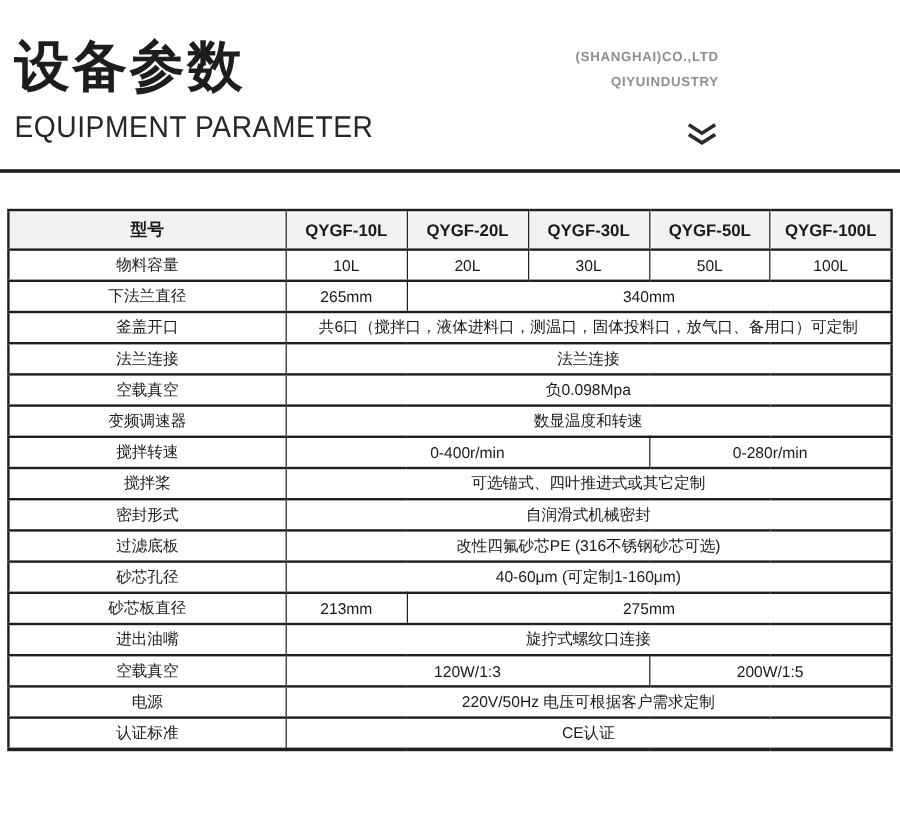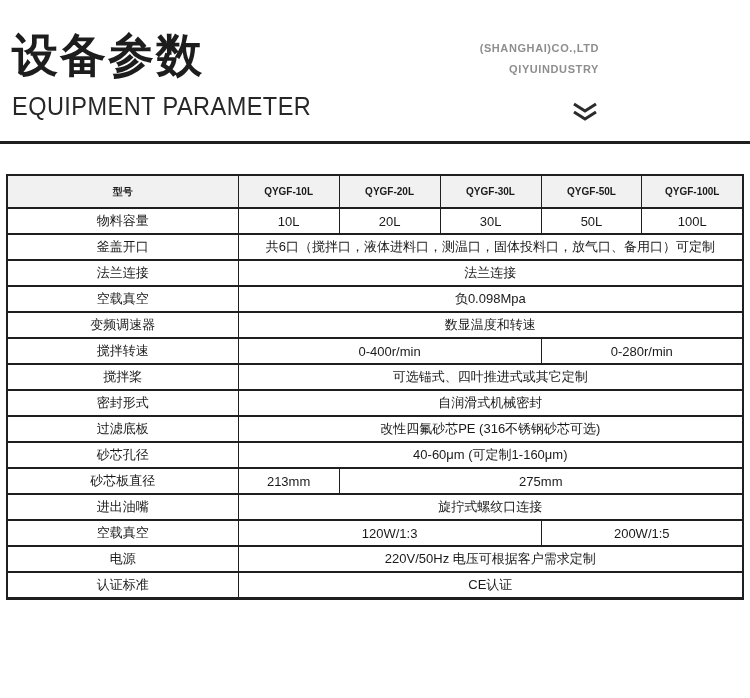--- a/index.html
+++ b/index.html
@@ -48,21 +48,21 @@
     border-width: 2px 1px;
     text-align: center;
     vertical-align: middle;
     padding: 0 4px;
     overflow: hidden;
     white-space: nowrap;
   }
   thead th {
     background: #f1f1f1;
     height: 31px;
-    font-size: 10px;
+    font-size: 14px;
     font-weight: bold;
     color: #1a1a1a;
   }
   tbody td {
     background: #ffffff;
     height: 24px;
     font-size: 13px;
     font-weight: 400;
     color: #1a1a1a;
   }
@@ -110,20 +110,25 @@
           </tr>
       </thead>
       <tbody>
           <tr>
             <td>物料容量</td>
             <td colspan="1">10L</td>
             <td colspan="1">20L</td>
             <td colspan="1">30L</td>
             <td colspan="1">50L</td>
             <td colspan="1">100L</td>
+          </tr>
+          <tr>
+            <td>下法兰直径</td>
+            <td colspan="1">265mm</td>
+            <td colspan="4">340mm</td>
           </tr>
           <tr>
             <td>釜盖开口</td>
             <td colspan="5">共6口（搅拌口，液体进料口，测温口，固体投料口，放气口、备用口）可定制</td>
           </tr>
           <tr>
             <td>法兰连接</td>
             <td colspan="5">法兰连接</td>
           </tr>
           <tr>

